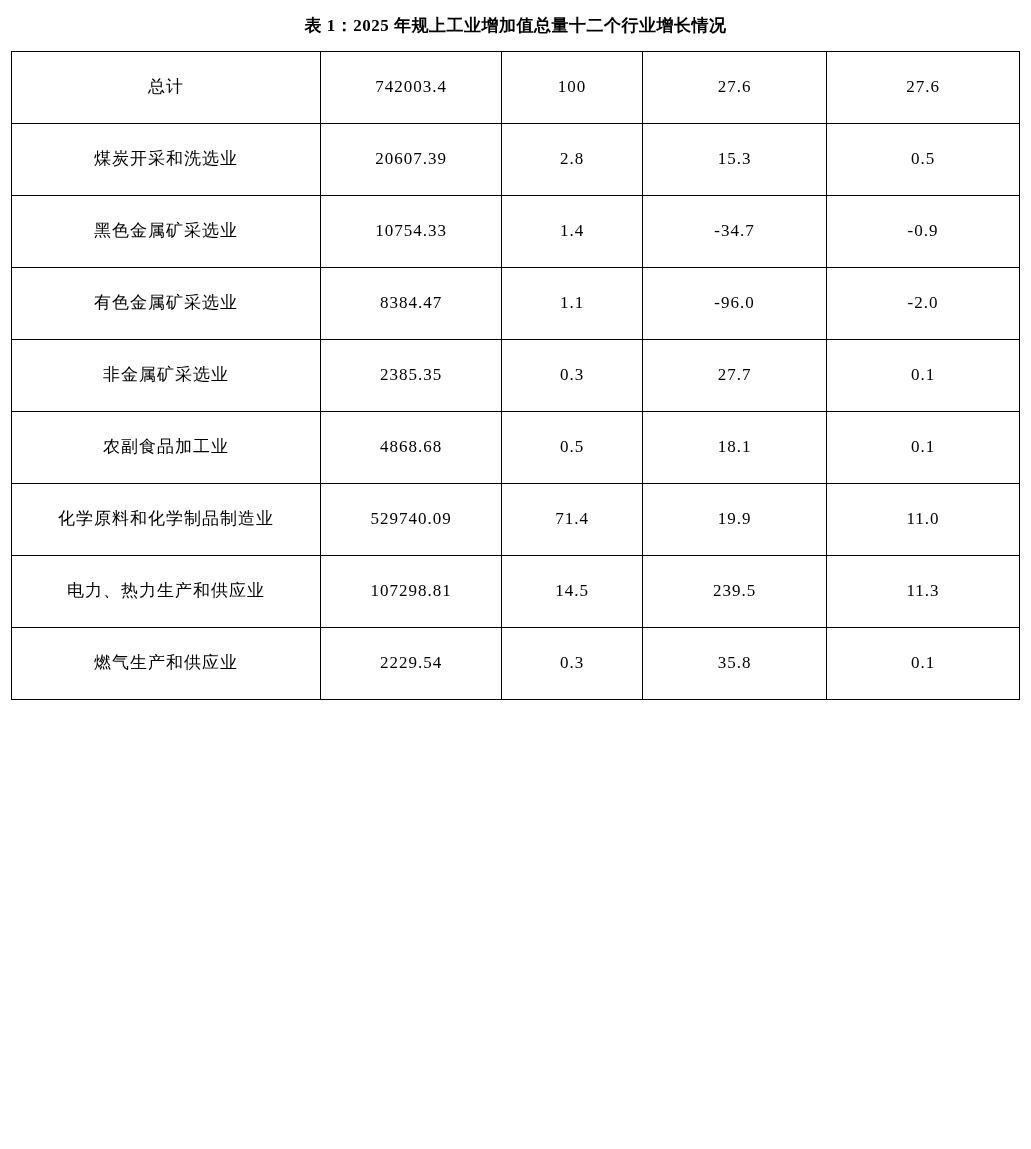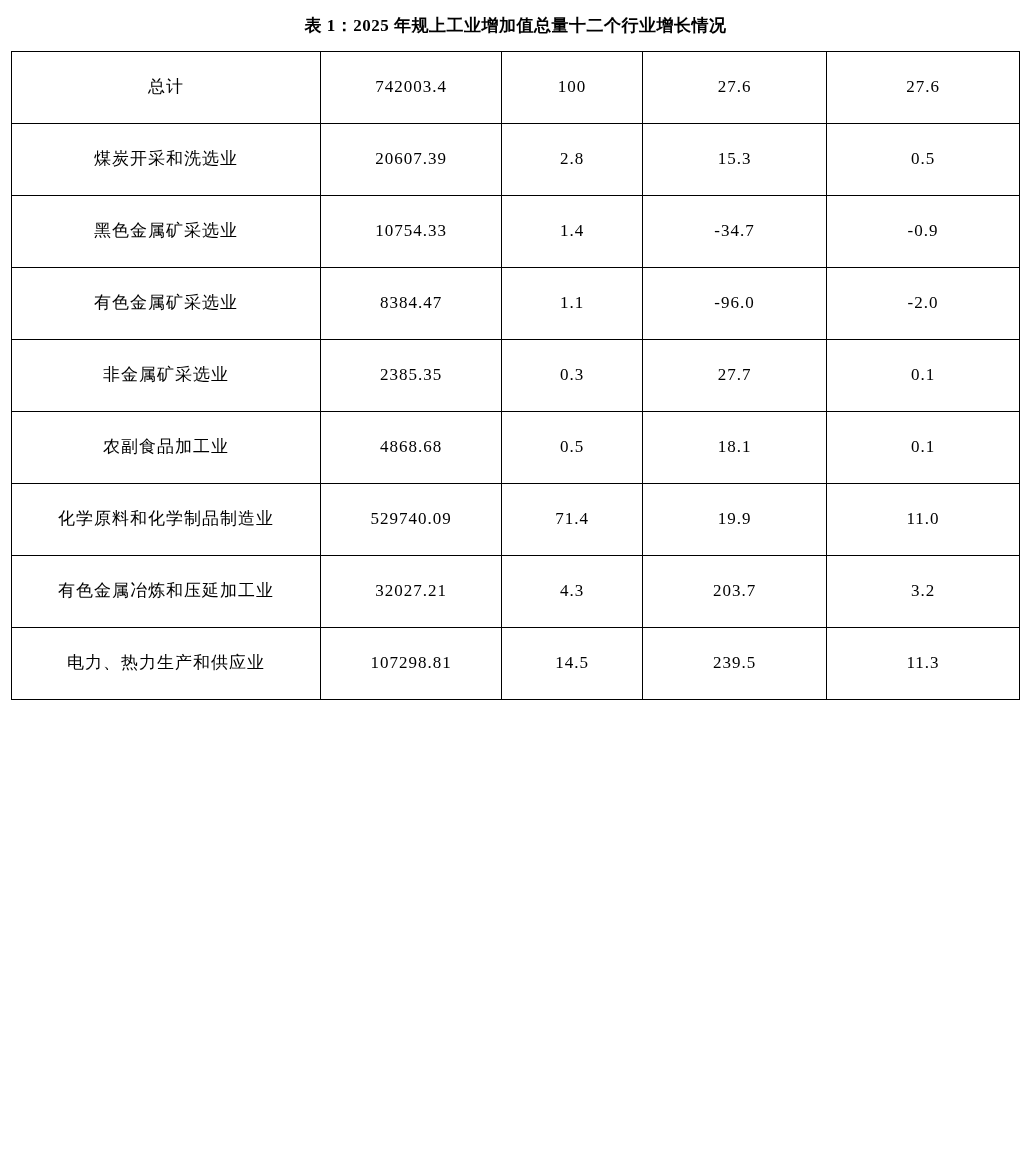--- a/index.html
+++ b/index.html
@@ -120,35 +120,35 @@
 
       <tr>
         <td class="c-name">化学原料和化学制品制造业</td>
         <td class="c-total num">529740.09</td>
         <td class="c-share num">71.4</td>
         <td class="c-yoy num">19.9</td>
         <td class="c-pull num">11.0</td>
       </tr>
 
 
-      <tr>
-        <td class="c-name">有色金属冶炼和压延加工业</td>
-        <td class="c-total num">32027.21</td>
-        <td class="c-share num">4.3</td>
-        <td class="c-yoy num">203.7</td>
-        <td class="c-pull num">3.2</td>
-      </tr>
 
 
       <tr>
         <td class="c-name">电力、热力生产和供应业</td>
         <td class="c-total num">107298.81</td>
         <td class="c-share num">14.5</td>
         <td class="c-yoy num">239.5</td>
         <td class="c-pull num">11.3</td>
       </tr>
 
+      <tr>
+        <td class="c-name">燃气生产和供应业</td>
+        <td class="c-total num">2229.54</td>
+        <td class="c-share num">0.3</td>
+        <td class="c-yoy num">35.8</td>
+        <td class="c-pull num">0.1</td>
+      </tr>
 
 
     </tbody>
   </table>
 
 </div>
 
 </body></html>

